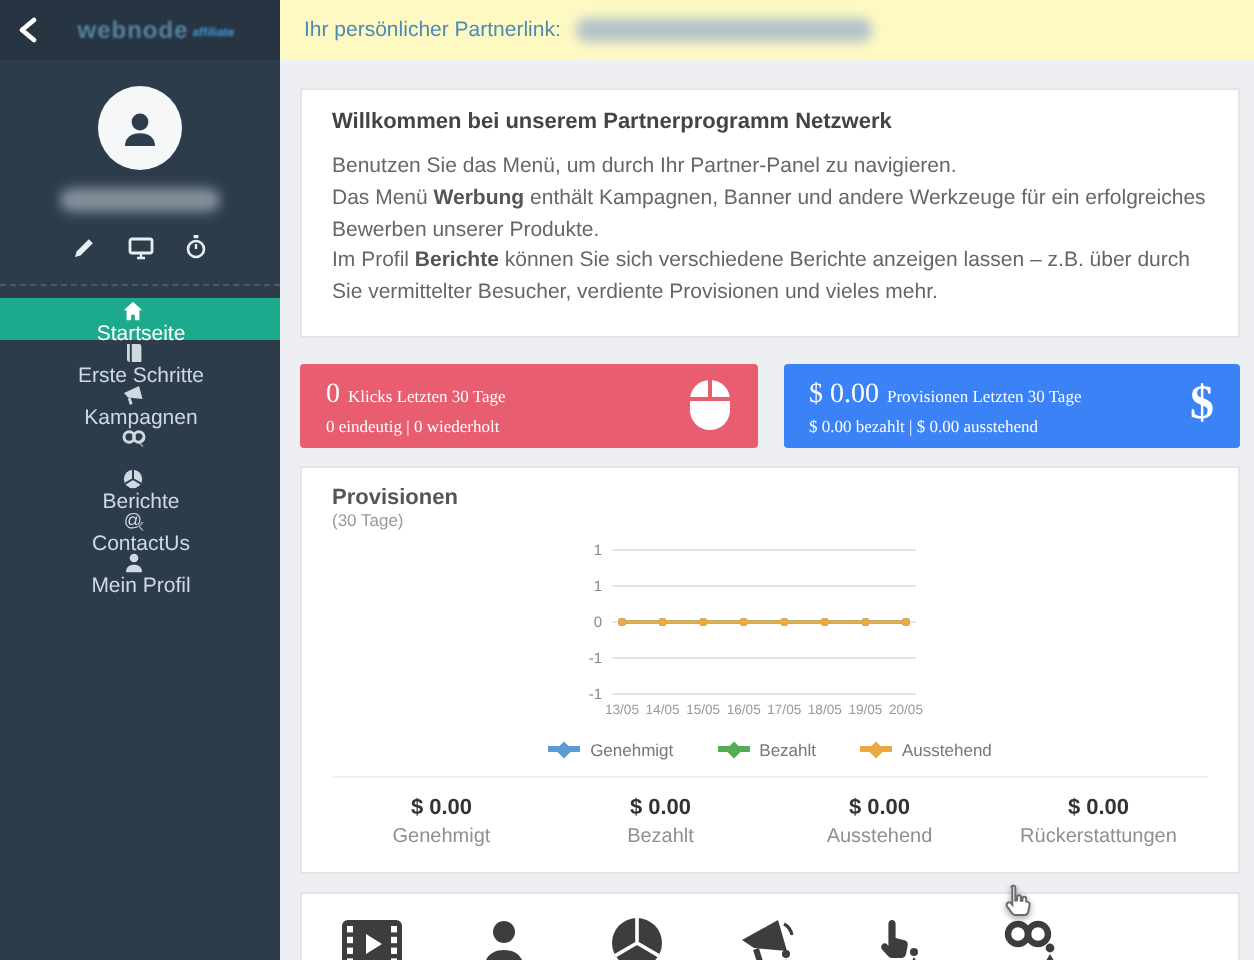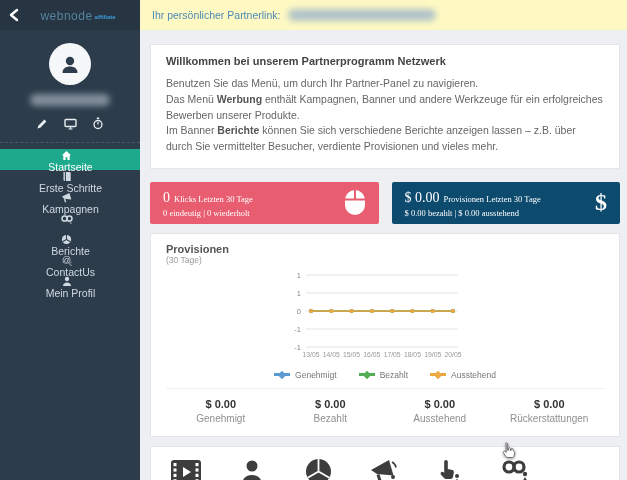--- a/index.html
+++ b/index.html
@@ -6,21 +6,21 @@
   html,body { background:#edeff2; }
   #app {
     position:relative; width:627px; height:480px; overflow:hidden;
     font-family:"Liberation Sans", sans-serif; background:#edeff2;
   }
   
   #sidebar { position:absolute; left:0; top:0; width:140px; height:480px; background:#2d3c4b; }
   .sb-header { height:30px; background:#273442; display:flex; align-items:center; padding:0 8px; }
   .back-ico { width:16px; height:16px; display:inline-flex; align-items:center; }
   .logo-wrap { flex:1; text-align:center; white-space:nowrap; }
-  .logo-main { color:#55839f; font-size:12px; font-weight:normal; letter-spacing:.5px; filter:blur(.6px); }
+  .logo-main { color:#55839f; font-size:12px; font-weight:bold; letter-spacing:.5px; filter:blur(.6px); }
   .logo-sub { color:#3f9bd9; font-size:6px; font-weight:bold; margin-left:2px; vertical-align:1px; filter:blur(.4px); }
   .profile { padding:13px 0 0; text-align:center; }
   .avatar { width:42px; height:42px; border-radius:50%; background:#f5f7f8; margin:0 auto; display:flex; align-items:center; justify-content:center; }
   .name-blur { width:80px; height:12px; border-radius:6px; background:#98a5b0; opacity:.8; filter:blur(3px); margin:9px auto 11px; }
   .profile-icons { display:flex; justify-content:center; gap:15px; padding-bottom:12px; }
   .p-ico { width:13px; height:13px; display:inline-flex; align-items:center; justify-content:center; }
   .sb-divider { border-top:1px dashed #47596a; }
   .menu { padding-top:6px; }
   .menu-item { display:flex; align-items:center; height:21px; padding:0 8px 0 9px; color:#cfd9e1; font-size:10.5px; cursor:pointer;flex-direction:column; }
   .menu-item.active { background:#1da98c; color:#fff; }
@@ -35,21 +35,21 @@
   #main { position:absolute; left:140px; top:30px; width:487px; height:360px; padding:14px 7px 0 10px; }
   .card { background:#fff; border:1px solid #e3e5e7; }
   .welcome { padding:10px 15px 13px; margin-bottom:13px; }
   .welcome-title { font-size:11px; font-weight:bold; color:#444; margin-bottom:9px; }
   .welcome-body { font-size:10.5px; color:#666; line-height:1.5; }
   .welcome-body b { color:#555; }
   
   .stats-row { display:flex; gap:13px; margin-bottom:9px;font-family:Liberation Serif, serif; }
   .stat-card { flex:1; height:42px; border-radius:2px; color:#fff; display:flex; align-items:center; justify-content:space-between; padding:0 13px; }
   .stat-red { background:#e85d6f; }
-  .stat-green { background:#0c4a6e; }
+  .stat-green { background:#3b82f6; }
   .stat-value { font-size:14px; font-weight:normal; }
   .stat-label { font-size:8.5px; }
   .stat-sub { font-size:8.5px; margin-top:2px; }
   .stat-ico { display:flex; align-items:center; }
   .dollar-glyph { font-size:24px; font-weight:bold; color:#fff; }
   
   .chart-card { padding:9px 15px 0; margin-bottom:9px; }
   .chart-title { font-size:11px; font-weight:bold; color:#555; }
   .chart-sub { font-size:8.5px; color:#9a9a9a; }
   #chart-svg { display:block; margin:4px auto 0; }
@@ -184,21 +184,21 @@
     <span class="pl-blur"></span>
   </div>
 
   <div id="main">
 
     <div class="card welcome">
       <div class="welcome-title">Willkommen bei unserem Partnerprogramm Netzwerk</div>
       <div class="welcome-body">
         <span>Benutzen Sie das Menü, um durch Ihr Partner-Panel zu navigieren.</span><br>
         <span>Das Menü </span><b>Werbung</b><span> enthält Kampagnen, Banner und andere Werkzeuge für ein erfolgreiches Bewerben unserer Produkte.</span><br>
-        <span>Im Banner </span><b>Berichte</b><span> können Sie sich verschiedene Berichte anzeigen lassen – z.B. über durch Sie vermittelter Besucher, verdiente Provisionen und vieles mehr.</span>
+        <span>Im Profil </span><b>Berichte</b><span> können Sie sich verschiedene Berichte anzeigen lassen – z.B. über durch Sie vermittelter Besucher, verdiente Provisionen und vieles mehr.</span>
       </div>
     </div>
 
     <div class="stats-row">
       <div class="stat-card stat-red">
         <div>
           <div>
             <span class="stat-value">0</span>
             <span class="stat-label">Klicks Letzten 30 Tage</span>
           </div>

